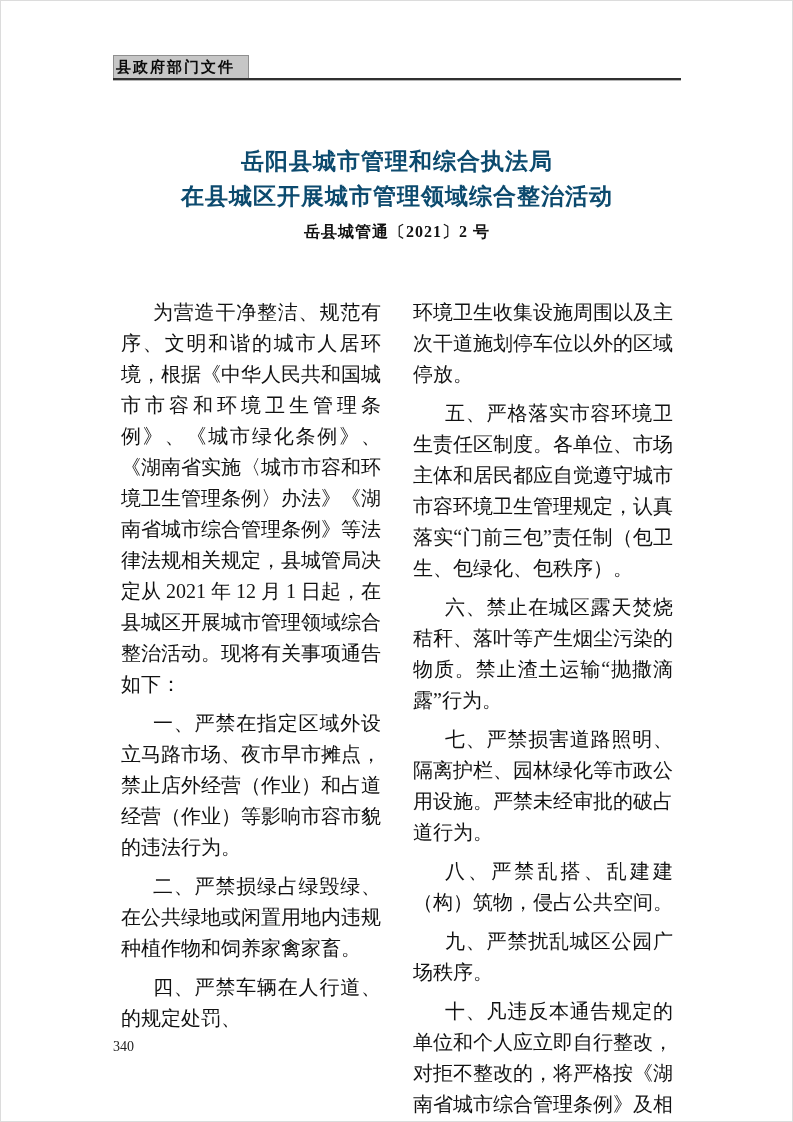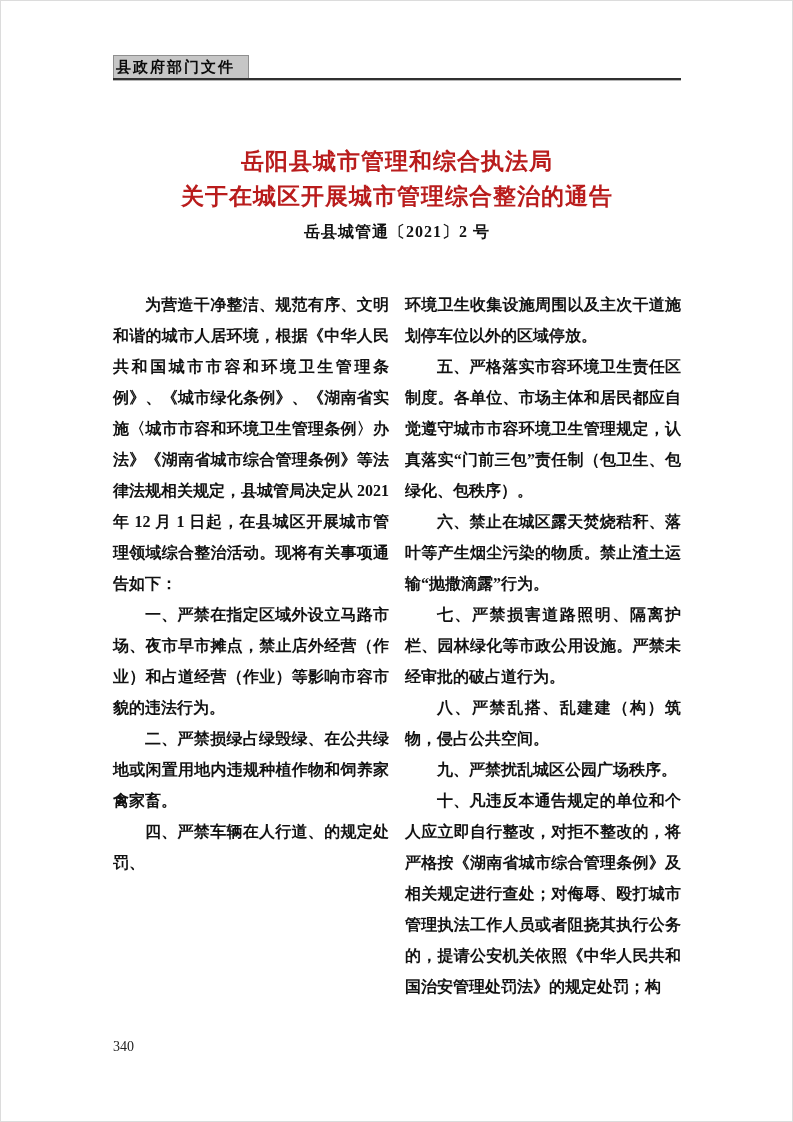--- a/index.html
+++ b/index.html
@@ -16,45 +16,45 @@
     padding:2px 13px 2px 2px; letter-spacing:2px; color:#0a0a0a;
   }
   .header-rule {
     position:absolute; left:112px; top:77px; width:568px; height:2px;
     background:#303030; border-bottom:1px solid #b5b5b5;
   }
   .title-block { position:absolute; left:112px; top:143px; width:568px; text-align:center; }
   .title-line {
     font-family:"Liberation Sans","DejaVu Sans",sans-serif;
     font-weight:bold; font-size:23px; line-height:35px; letter-spacing:1px;
-    margin:0; color:#b91c1c;
+    margin:0; color:#0c4a6e;
   }
   .doc-number { font-size:16px; margin-top:8px; letter-spacing:1px;font-weight:bold; }
   .doc-code {
     font-family:"Liberation Sans","DejaVu Sans",sans-serif;
     font-weight:bold; font-size:17px; margin-top:14px; letter-spacing:0.5px;
   }
   .body-columns { position:absolute; left:112px; top:288px; width:568px; display:flex; gap:16px; }
   .column { width:276px; }
-  .para { margin:0; font-size:16px; line-height:31px; text-align:justify;font-weight:bold; }
+  .para { margin:8px; font-size:20px; line-height:31px; text-align:justify; }
   .para.indent { text-indent:32px; }
   .page-number { position:absolute; left:112px; top:1038px; font-size:14px; color:#222; }
 </style>
 </head>
 <body>
 
 <div class="page">
 
   <div class="header-tag">县政府部门文件</div>
 
   <div class="header-rule"></div>
 
   <div class="title-block">
     <h1 class="title-line">岳阳县城市管理和综合执法局</h1>
-    <h1 class="title-line">关于在城区开展城市管理综合整治的通告</h1>
+    <h1 class="title-line">在县城区开展城市管理领域综合整治活动</h1>
     <div class="doc-number">岳县城管通〔2021〕2 号</div>
   </div>
 
   <div class="body-columns">
     <div class="column">
         <p class="para indent">为营造干净整洁、规范有序、文明和谐的城市人居环境，根据《中华人民共和国城市市容和环境卫生管理条例》、《城市绿化条例》、《湖南省实施〈城市市容和环境卫生管理条例〉办法》《湖南省城市综合管理条例》等法律法规相关规定，县城管局决定从 2021 年 12 月 1 日起，在县城区开展城市管理领域综合整治活动。现将有关事项通告如下：</p>
         <p class="para indent">一、严禁在指定区域外设立马路市场、夜市早市摊点，禁止店外经营（作业）和占道经营（作业）等影响市容市貌的违法行为。</p>
         <p class="para indent">二、严禁损绿占绿毁绿、在公共绿地或闲置用地内违规种植作物和饲养家禽家畜。</p>
         <p class="para indent">四、严禁车辆在人行道、的规定处罚、</p>
       </div>

